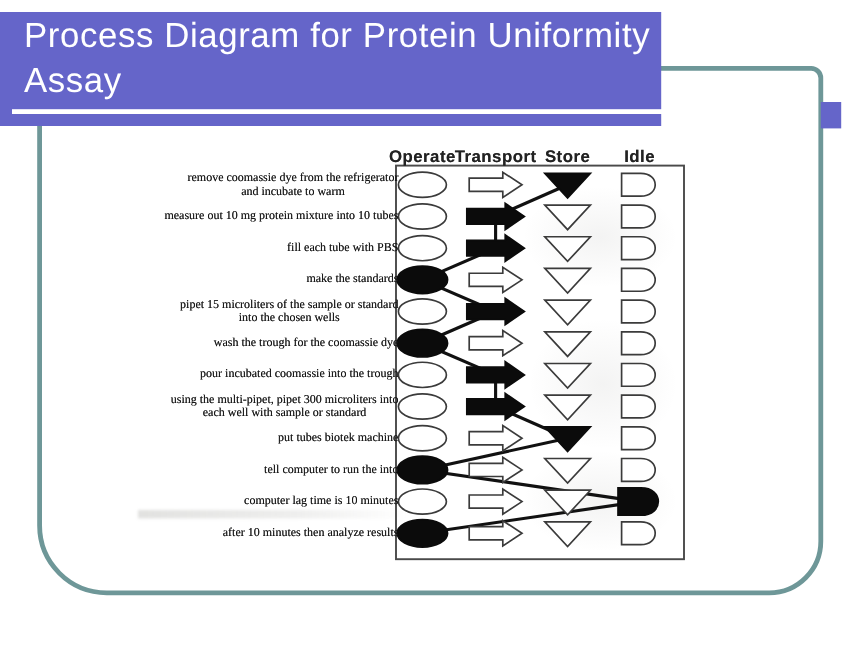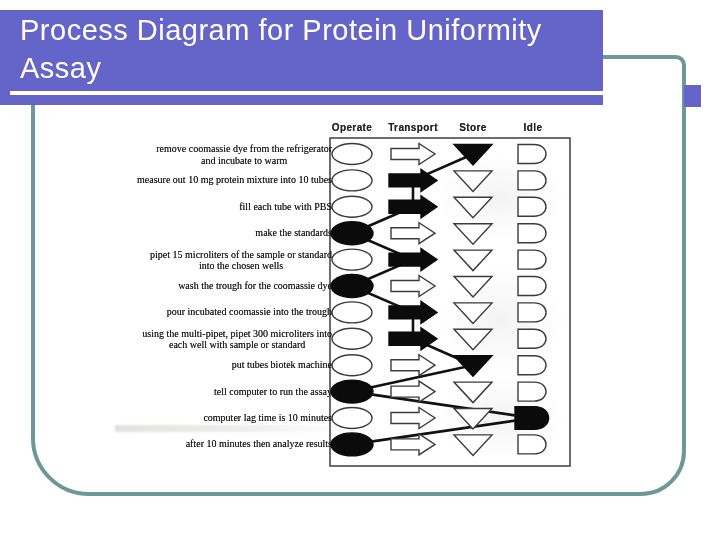--- a/index.html
+++ b/index.html
@@ -8,42 +8,42 @@
     background:#ffffff;font-family:"Liberation Sans",sans-serif;
   }
   
   .slide-frame{
     position:absolute;left:31px;top:55px;width:655px;height:441px;
     box-sizing:border-box;border:4px solid #6e9798;
     border-radius:10px 10px 45px 58px;z-index:0;background:transparent;
   }
   
   .title-bar{
-    position:absolute;left:0;top:10px;width:603px;height:95px;
+    position:absolute;left:0;top:10px;width:551px;height:95px;
     background:#6565c9;z-index:2;
   }
   .title-bar .step{
     position:absolute;left:684px;top:75px;width:17px;height:22px;background:#6565c9;
   }
   .title-bar h1{
     margin:0;padding:1px 0 0 20px;width:540px;
     font-size:29px;font-weight:normal;line-height:1.32;color:#ffffff;
     letter-spacing:0.5px;
   }
   .title-underline{
     position:absolute;left:10px;top:81px;width:640px;height:4px;background:#ffffff;
   }
   
   .diagram{
     position:absolute;left:110px;top:120px;width:470px;height:352px;z-index:1;
   }
   .diagram svg{position:absolute;left:0;top:0;z-index:3;}
   .col-header{
     position:absolute;top:2px;transform:translateX(-50%);
-    font-family:"Liberation Sans",sans-serif;font-size:10px;font-weight:bold;
+    font-family:"Liberation Sans",sans-serif;font-size:14px;font-weight:bold;
     color:#222;letter-spacing:0.4px;z-index:4;
     text-shadow:0 0 0.5px rgba(0,0,0,.6);white-space:nowrap;
   }
   .step-label{
     position:absolute;right:248px;transform:translateY(-50%);
     font-family:"Liberation Serif",serif;font-size:10px;line-height:1.15;
     color:#161616;text-align:center;white-space:pre-line;z-index:4;
     text-shadow:0 0 0.4px rgba(0,0,0,.65);
   }
   .smudge{
@@ -84,21 +84,21 @@
     <div class="step-label" style="top: 60.4px;">measure out 10 mg protein mixture into 10 tubes</div>
     <div class="step-label" style="top: 86.8px;">fill each tube with PBS</div>
     <div class="step-label" style="top: 113.2px;">make the standards</div>
     <div class="step-label" style="top: 139.6px;">pipet 15 microliters of the sample or standard
 into the chosen wells</div>
     <div class="step-label" style="top: 192.4px;">pour incubated coomassie into the trough</div>
     <div class="step-label" style="top: 166px;">wash the trough for the coomassie dye</div>
     <div class="step-label" style="top: 218.8px;">using the multi-pipet, pipet 300 microliters into
 each well with sample or standard</div>
     <div class="step-label" style="top: 245.2px;">put tubes biotek machine</div>
-    <div class="step-label" style="top: 271.6px;">tell computer to run the assay</div>
+    <div class="step-label" style="top: 271.6px;">tell computer to run the into</div>
     <div class="step-label" style="top: 298px;">computer lag time is 10 minutes</div>
     <div class="step-label" style="top: 324.4px;">after 10 minutes then analyze results</div>
     <svg width="470" height="352">
       <rect x="220" y="18" width="240" height="328" fill="none" stroke="#4a4a4a" stroke-width="1.6"></rect>
       <line x1="363" y1="34" x2="303" y2="60.4" stroke="#111111" stroke-width="2.6"></line>
       <line x1="303" y1="60.4" x2="303" y2="86.8" stroke="#111111" stroke-width="2.6"></line>
       <line x1="303" y1="86.8" x2="242" y2="113.19999999999999" stroke="#111111" stroke-width="2.6"></line>
       <line x1="242" y1="113.19999999999999" x2="303" y2="139.6" stroke="#111111" stroke-width="2.6"></line>
       <line x1="303" y1="139.6" x2="242" y2="166" stroke="#111111" stroke-width="2.6"></line>
       <line x1="242" y1="166" x2="303" y2="192.39999999999998" stroke="#111111" stroke-width="2.6"></line>

